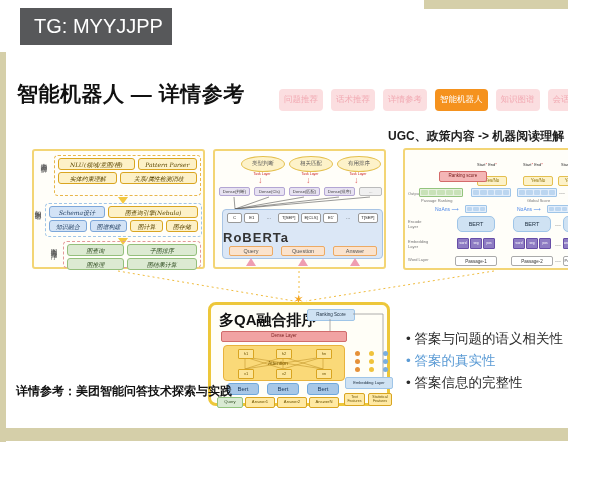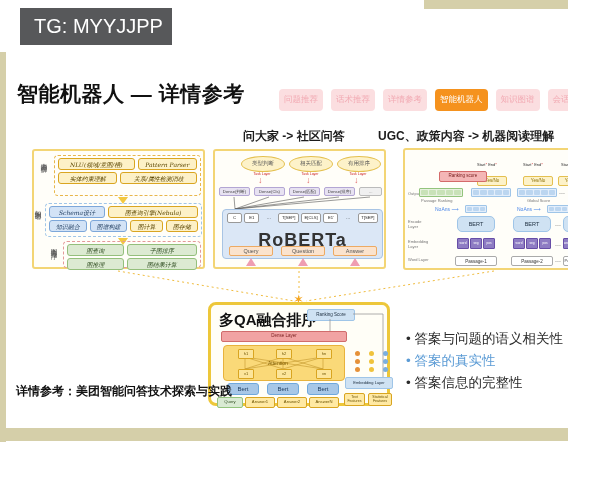--- a/index.html
+++ b/index.html
@@ -36,21 +36,21 @@
   .cloud{border-radius:50%;background:#fdf2c9;border:1px solid #e4c050;color:#555;
          font-size:5.5px;text-align:center;line-height:13px;}
   .redlab{font-size:3.5px;color:#cc2222;text-align:center;white-space:nowrap;}
   .redarrow{color:#e06666;font-size:9px;line-height:8px;text-align:center;}
   .dense{background:#e7e2f1;border:1px solid #b3a6d4;border-radius:2px;color:#444;
          font-size:4.2px;height:9px;line-height:8px;text-align:center;box-sizing:border-box;}
   .dense.gray{background:#f0f0f0;border-color:#bbb;color:#888;}
   .roberta{background:#dbe7f6;border:1px solid #a8c4e4;border-radius:4px;}
   .tokrow{display:flex;gap:2px;}
   .tok{flex:1;background:#fff;border:1px solid #999;border-radius:2px;font-size:4.2px;height:8px;line-height:7px;text-align:center;white-space:nowrap;overflow:hidden;}
-  .rob-label{font-size:18px;font-weight:600;color:#333;letter-spacing:1px;text-align:center;}
+  .rob-label{font-size:13px;font-weight:600;color:#333;letter-spacing:1px;}
   .inputbox{background:#fbe3cd;border:1px solid #edaa63;border-radius:2px;color:#555;
             font-size:5.5px;height:10px;line-height:9px;text-align:center;box-sizing:border-box;}
   
   .laylab{font-size:4px;color:#777;line-height:4.5px;}
   .seg{display:flex;gap:1px;border-radius:1px;padding:1px;box-sizing:border-box;height:9px;}
   .seg i{flex:1;border-radius:1px;}
   .seg.green{background:#e7f1df;border:1px solid #93c47d;}
   .seg.green i{background:#c9e2b8;}
   .seg.blue{background:#e3eefb;border:1px solid #9fc5e8;}
   .seg.blue i{background:#bcd6f0;}
@@ -112,22 +112,21 @@
   <div class="abs title">智能机器人 — 详情参考</div>
   <div class="abs pills">
     <div class="pill">问题推荐</div>
     <div class="pill">话术推荐</div>
     <div class="pill">详情参考</div>
     <div class="pill active">智能机器人</div>
     <div class="pill">知识图谱</div>
     <div class="pill">会话摘要</div>
   </div>
 
-  <div class="abs colhead" style="left:243px;top:128px">问大家 -&gt; 社区问答</div>
-  <div class="abs colhead" style="left:378px;top:128px">UGC、政策内容 -&gt; 机器阅读理解</div>
+  <div class="abs colhead" style="left:388px;top:128px">UGC、政策内容 -&gt; 机器阅读理解</div>
 
   <div class="abs dbox" style="left:32px;top:149px;width:173px;height:120px">
     <div class="abs vlabel" style="left:7px;top:7px">查询理解</div>
     <div class="abs dash" style="left:20px;top:4px;width:147px;height:41px;border-color:#e8b64a">
       <div class="row">
         <div class="chip y" style="flex:1.3">NLU(领域/意图/槽)</div>
         <div class="chip y" style="flex:1">Pattern Parser</div>
       </div>
       <div class="row">
         <div class="chip y" style="flex:1">实体约束理解</div>

